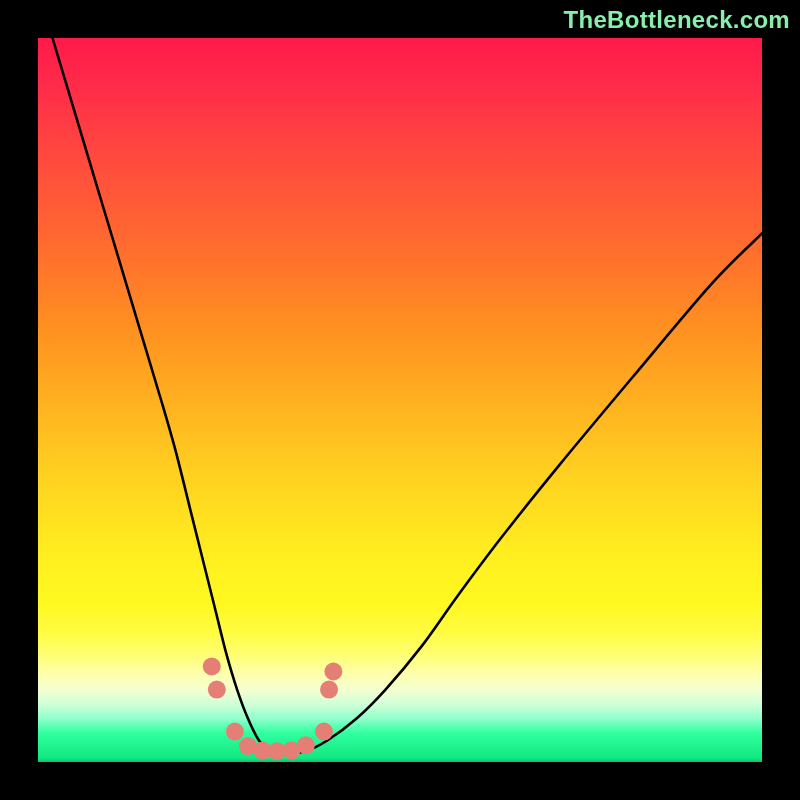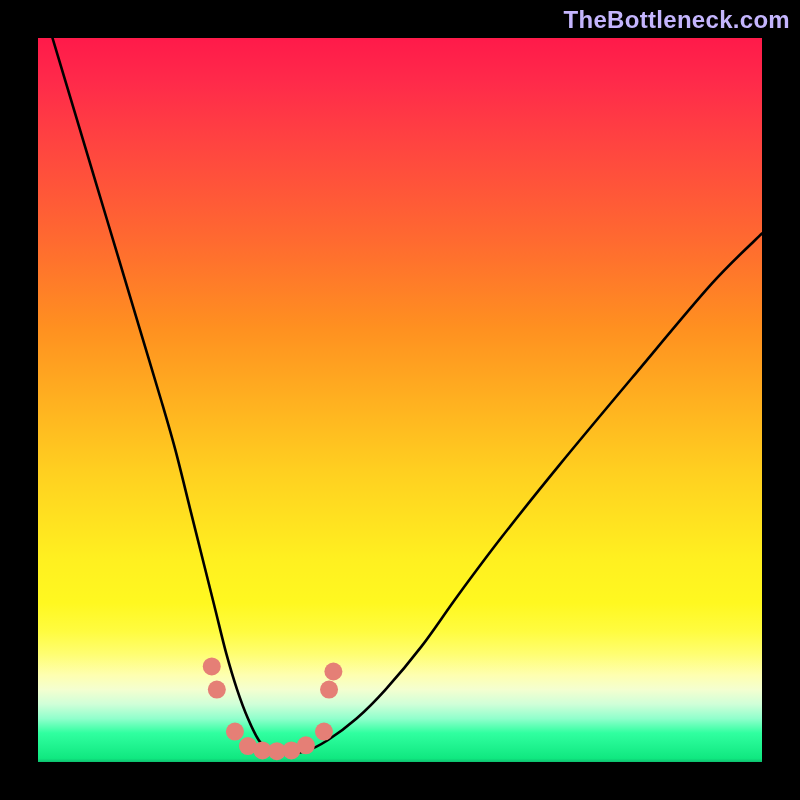--- a/index.html
+++ b/index.html
@@ -56,21 +56,21 @@
     width: 724px;
     height: 724px;
   }
   .watermark {
     position: absolute;
     top: 6px;
     right: 10px;
     font-family: Arial, Helvetica, sans-serif;
     font-size: 24px;
     font-weight: 600;
-    color: #c4b5fd;
+    color: #86efac;
     letter-spacing: 0.3px;
     margin-left: 8px;
   }
 </style>
 </head>
 <body>
 
 <div class="frame">
   <div class="watermark">TheBottleneck.com</div>
 

